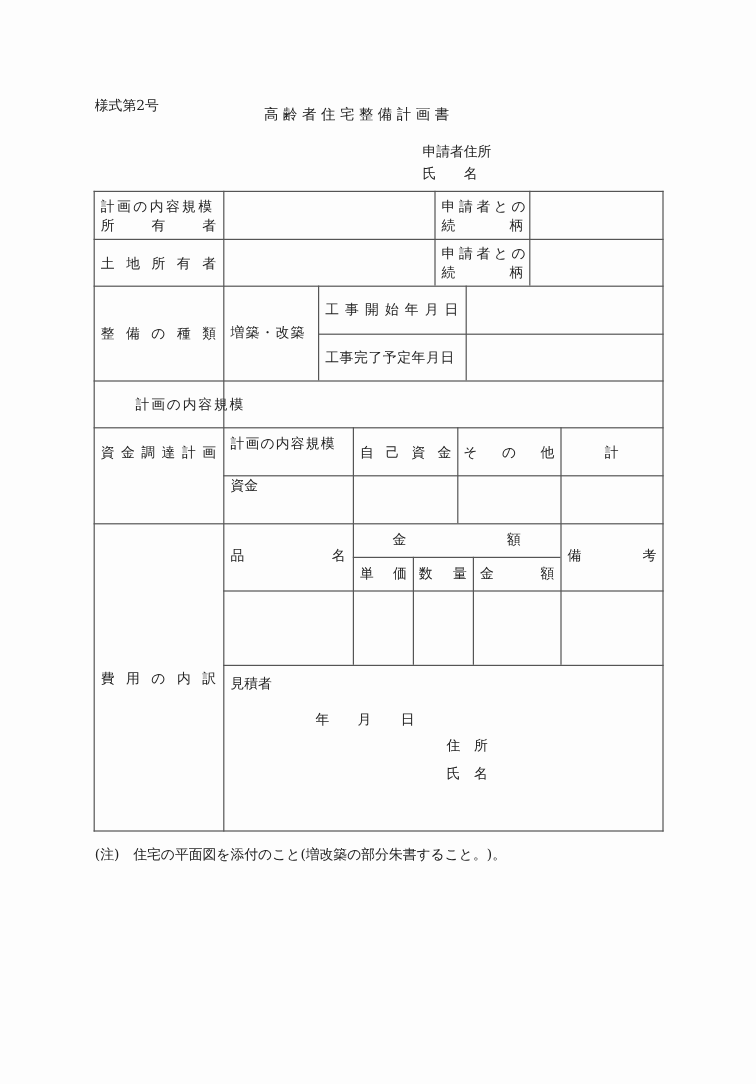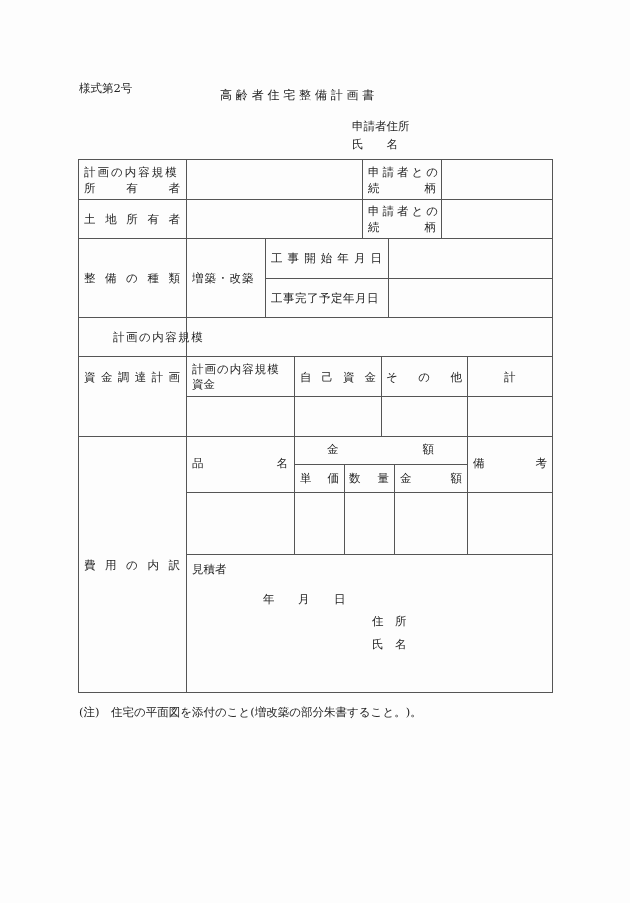--- a/index.html
+++ b/index.html
@@ -107,21 +107,21 @@
 
 <div class="t spread" style="left:84px;top:370px;width:96px;">
   <span>資</span>
   <span>金</span>
   <span>調</span>
   <span>達</span>
   <span>計</span>
   <span>画</span>
 </div>
 <div class="t" style="left:192px;top:362px;letter-spacing:1px;">計画の内容規模</div>
-<div class="t" style="left:192px;top:377px;text-align:center;">資金</div>
+<div class="t" style="left:192px;top:397px;text-align:center;">資金</div>
 <div class="t spread" style="left:300px;top:370px;width:76px;">
   <span>自</span>
   <span>己</span>
   <span>資</span>
   <span>金</span>
 </div>
 <div class="t spread" style="left:386px;top:370px;width:76px;">
   <span>そ</span>
   <span>の</span>
   <span>他</span>

